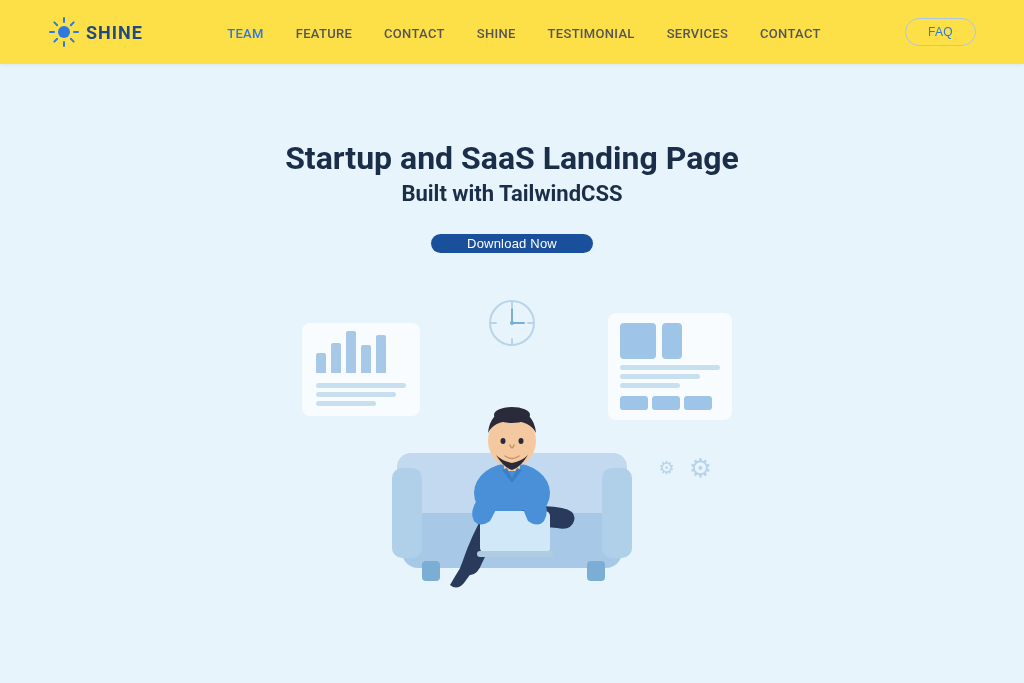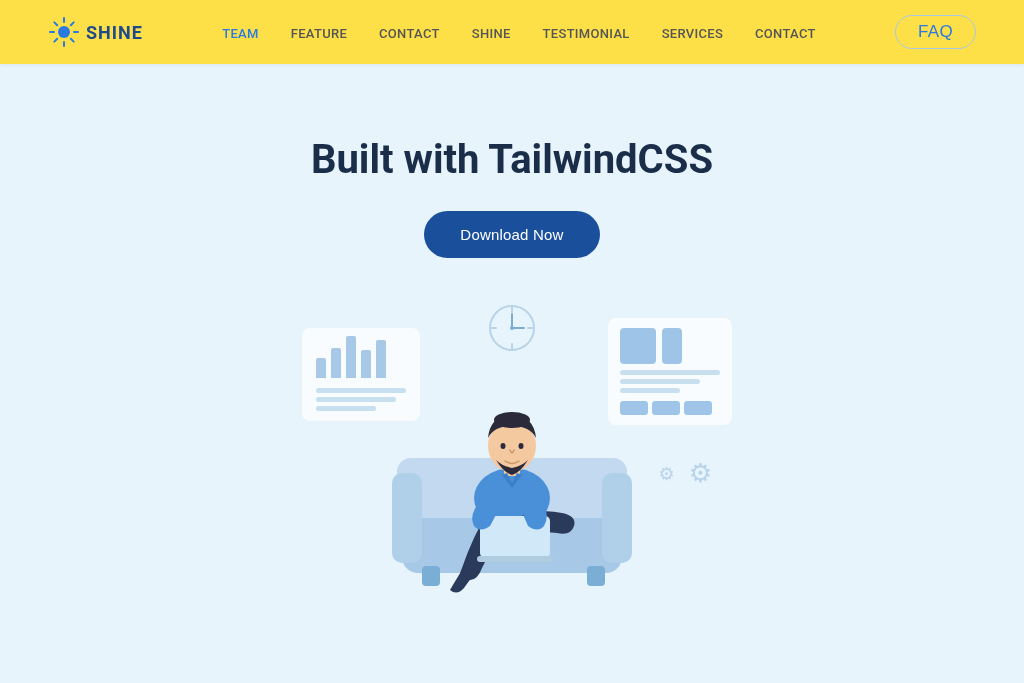--- a/index.html
+++ b/index.html
@@ -49,21 +49,21 @@
       color: #555;
       letter-spacing: 0.3px;
     }
     .nav-links a.active {
       color: #2a7ae2;
     }
     .faq-btn {
       border: 1.5px solid #aac8e8;
       border-radius: 20px;
       padding: 6px 22px;
-      font-size: 17px;
+      font-size: 12px;
       font-weight: 500;
       color: #2a7ae2;
       background: transparent;
       cursor: pointer;
       letter-spacing: 0.3px;
     }
 
     
     .hero {
       display: flex;
@@ -73,33 +73,33 @@
       text-align: center;
     }
     .hero-title {
       font-size: 32px;
       font-weight: 700;
       color: #1a2e4a;
       line-height: 1.4;
       max-width: 600px;
     }
     .hero-subtitle {
-      font-size: 40px;
+      font-size: 22px;
       font-weight: 700;
       color: #1a2e4a;
       margin-top: 0;
     }
     .download-btn {
       margin-top: 28px;
       background: #1a4f9c;
       color: #fff;
       border: none;
       border-radius: 28px;
-      padding: 15px 36px;
-      font-size: 15px;
+      padding: 2px 36px;
+      font-size: 13px;
       font-weight: 500;
       cursor: pointer;
       letter-spacing: 0.2px;
     }
 
     
     .illustration-wrapper {
       margin-top: 40px;
       width: 100%;
       display: flex;
@@ -242,20 +242,21 @@
     <li><a href="#">SHINE</a></li>
     <li><a href="#">TESTIMONIAL</a></li>
     <li><a href="#">SERVICES</a></li>
     <li><a href="#">CONTACT</a></li>
   </ul>
 
   <button class="faq-btn">FAQ</button>
 </nav>
 
 <section class="hero">
+  <h1 class="hero-title">Startup and SaaS Landing Page</h1>
   <h1 class="hero-subtitle">Built with TailwindCSS</h1>
   <button class="download-btn">Download Now</button>
 
   <div class="illustration-wrapper">
 
     <div class="float-card-left">
       <div class="bar-chart">
         <div class="bar" style="height:20px;"></div>
         <div class="bar" style="height:30px;"></div>
         <div class="bar" style="height:42px;"></div>

